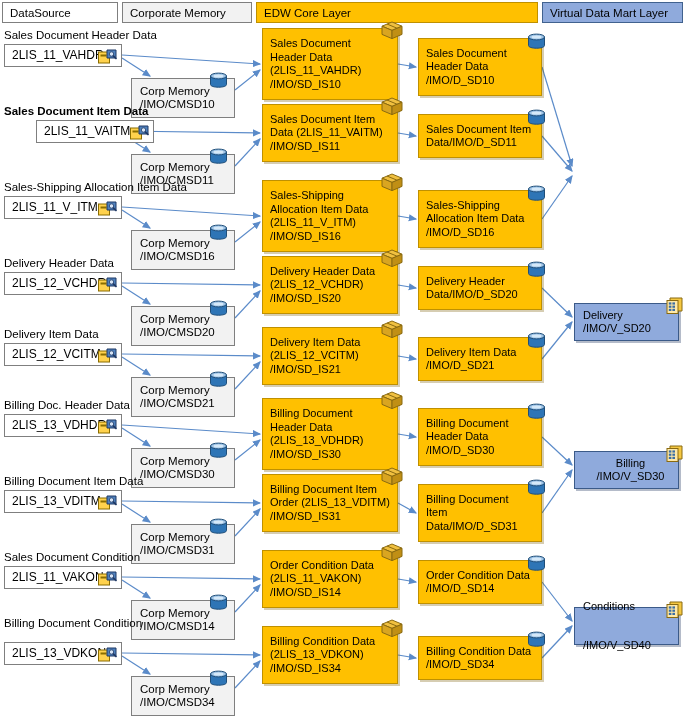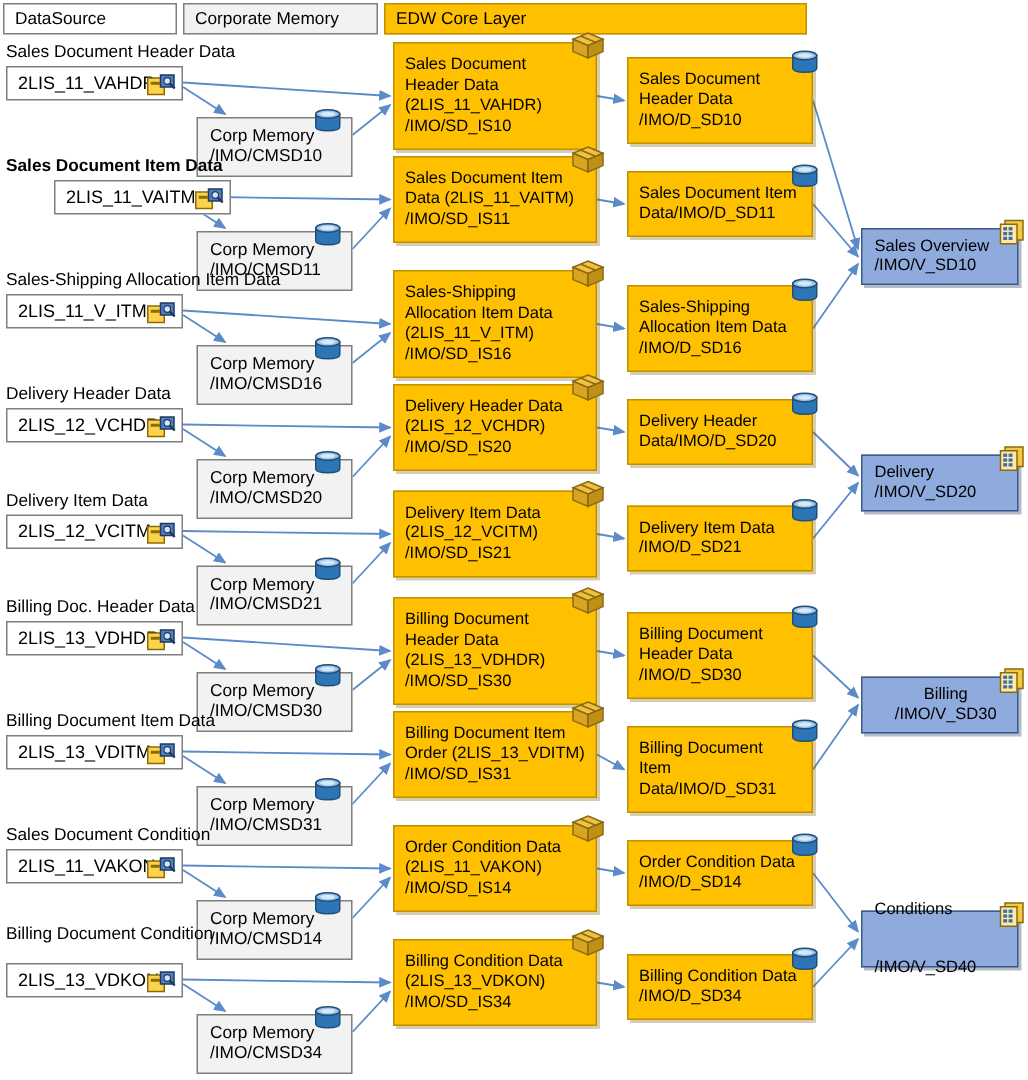--- a/index.html
+++ b/index.html
@@ -62,20 +62,23 @@
 <div id="canvas">
 
   <div class="hdr hdr-ds">
       <span>DataSource</span>
     </div>
   <div class="hdr hdr-edw">
       <span>EDW Core Layer</span>
     </div>
   <div class="hdr hdr-cm">
       <span>Corporate Memory</span>
+    </div>
+  <div class="hdr hdr-vdm">
+      <span>Virtual Data Mart Layer</span>
     </div>
 
   <svg id="wires">
       <defs>
         <marker id="ah" markerWidth="7" markerHeight="7" refX="6" refY="3" orient="auto">
           <path d="M0,0 L7,3 L0,6 z" fill="#5b8bc9"></path>
         </marker>
       </defs>
       <path d="M122,55 L260,64" stroke="#5b8bc9" stroke-width="1.2" fill="none" marker-end="url(#ah)"></path>
       <path d="M122,58 L150,76" stroke="#5b8bc9" stroke-width="1.2" fill="none" marker-end="url(#ah)"></path>
@@ -484,36 +487,20 @@
     </div>
     <div class="node dso" style="left: 418px; top: 636px; width: 124px; height: 44px;">
       <span class="ln">Billing Condition Data</span>
       <span class="ln">/IMO/D_SD34</span>
       <svg class="ico ico-cyl" viewBox="0 0 19 17">
         <path d="M1.5 4 L1.5 12.5 C1.5 14.2 5 15.2 9.5 15.2 C14 15.2 17.5 14.2 17.5 12.5 L17.5 4 z" fill="#2e75b6" stroke="#1f4e79" stroke-width="1"></path>
         <ellipse cx="9.5" cy="4" rx="8" ry="2.9" fill="#9dc3e6" stroke="#1f4e79" stroke-width="1"></ellipse>
         <ellipse cx="9.5" cy="4" rx="5" ry="1.5" fill="#d6e9f8" stroke="none"></ellipse>
       </svg>
     </div>
-    <div class="node vdm" style="left: 574px; top: 152px; width: 105px; height: 38px;">
-      <span class="ln">Sales Overview</span>
-      <span class="ln">/IMO/V_SD10</span>
-      <svg class="ico ico-vdm" viewBox="0 0 17 18">
-        <path d="M4 1 L16 1 L16 14 L4 14 z" fill="#f5c842" stroke="#8a6a10" stroke-width="1"></path>
-        <rect x="1" y="3.5" width="11" height="13" fill="#ffe9a8" stroke="#8a6a10" stroke-width="1"></rect>
-        <g fill="#3b6ea5">
-          <rect x="2.8" y="5.4" width="2.6" height="2.2"></rect>
-          <rect x="6.4" y="5.4" width="2.6" height="2.2"></rect>
-          <rect x="2.8" y="8.6" width="2.6" height="2.2"></rect>
-          <rect x="6.4" y="8.6" width="2.6" height="2.2"></rect>
-          <rect x="2.8" y="11.8" width="2.6" height="2.2"></rect>
-          <rect x="6.4" y="11.8" width="2.6" height="2.2"></rect>
-        </g>
-      </svg>
-    </div>
     <div class="node vdm" style="left: 574px; top: 303px; width: 105px; height: 38px;">
       <span class="ln">Delivery</span>
       <span class="ln">/IMO/V_SD20</span>
       <svg class="ico ico-vdm" viewBox="0 0 17 18">
         <path d="M4 1 L16 1 L16 14 L4 14 z" fill="#f5c842" stroke="#8a6a10" stroke-width="1"></path>
         <rect x="1" y="3.5" width="11" height="13" fill="#ffe9a8" stroke="#8a6a10" stroke-width="1"></rect>
         <g fill="#3b6ea5">
           <rect x="2.8" y="5.4" width="2.6" height="2.2"></rect>
           <rect x="6.4" y="5.4" width="2.6" height="2.2"></rect>
           <rect x="2.8" y="8.6" width="2.6" height="2.2"></rect>

